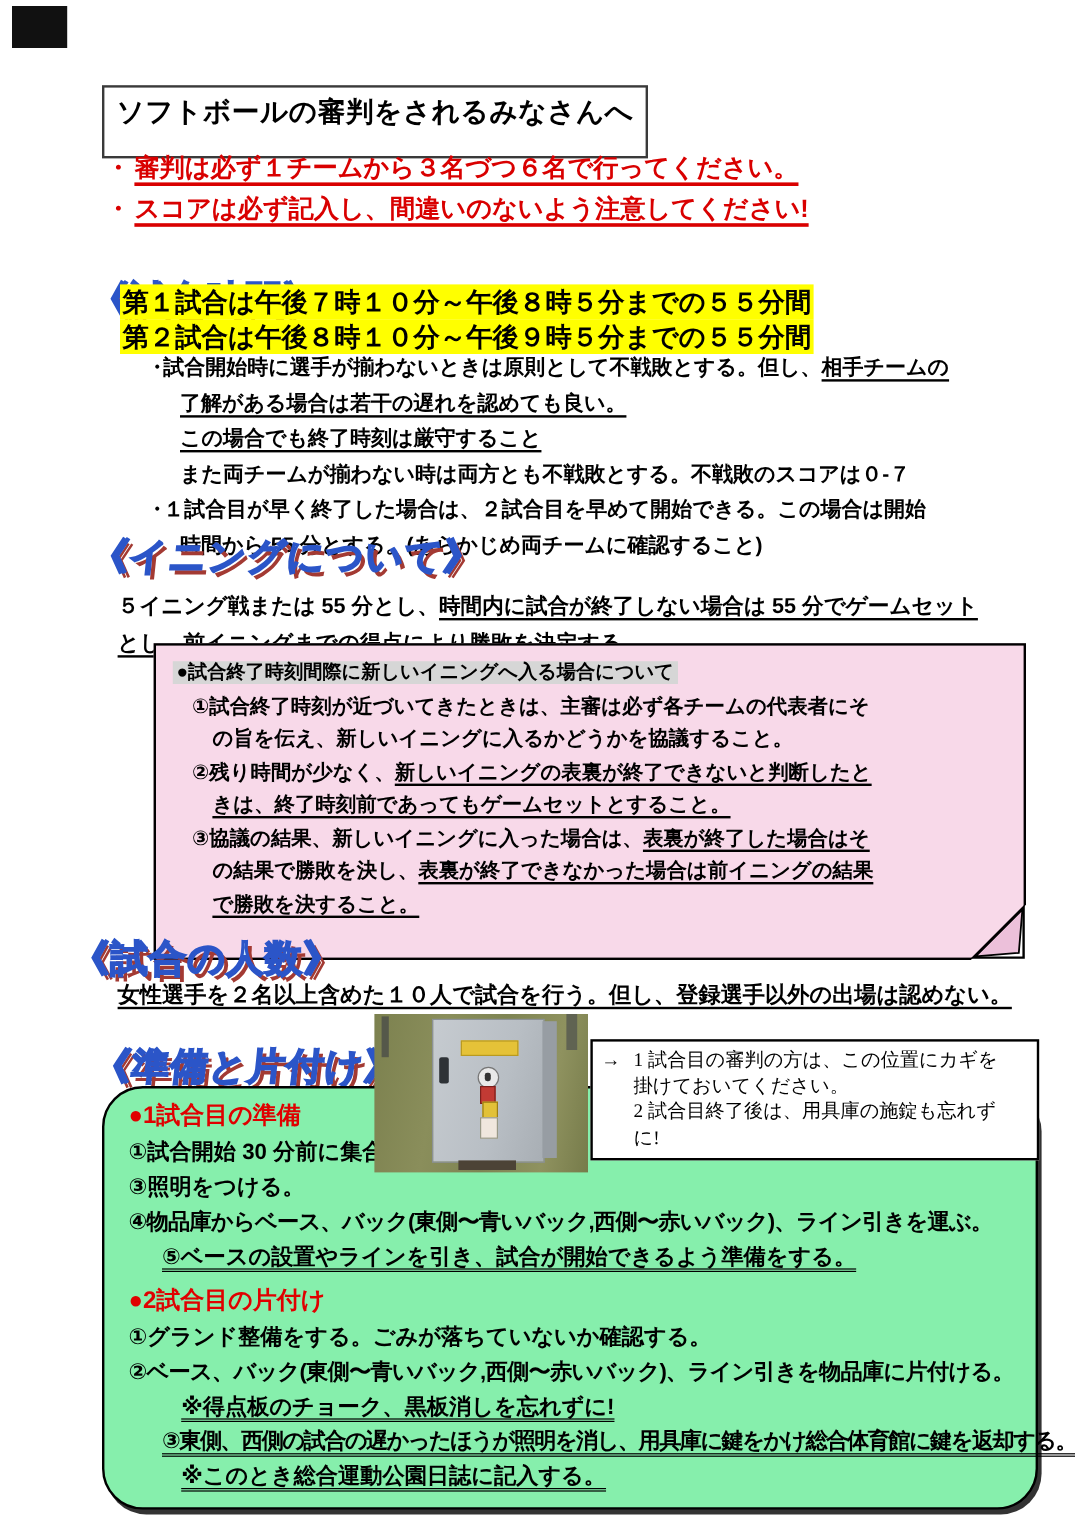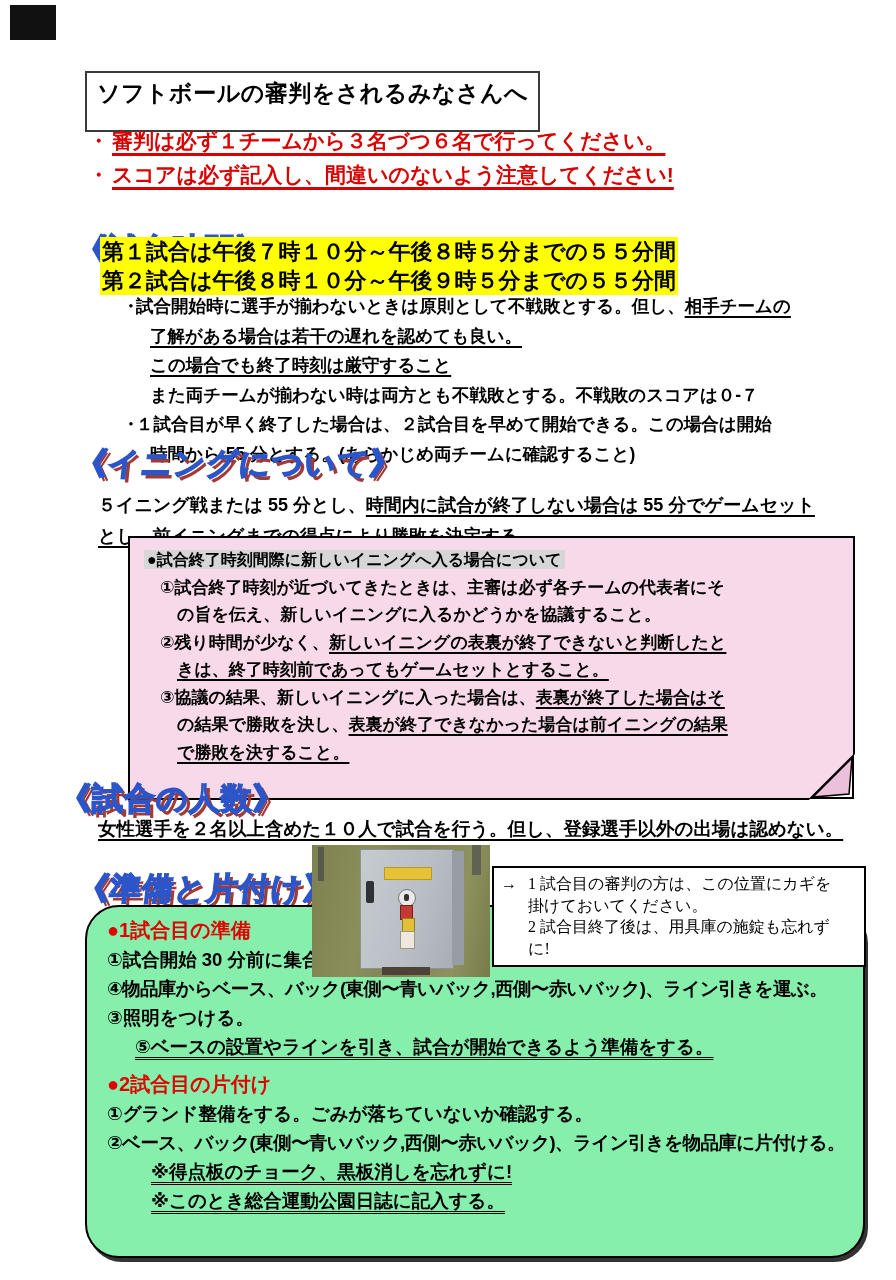--- a/index.html
+++ b/index.html
@@ -166,25 +166,26 @@
     <div>1 試合目の審判の方は、この位置にカギを</div>
     <div>掛けておいてください。</div>
     <div>2 試合目終了後は、用具庫の施錠も忘れず</div>
     <div>に!</div>
   </div>
 
   <div class="yellow-box">
     <div class="inner">
       <div class="list-title">●1試合目の準備</div>
       <div class="yitem">①試合開始 30 分前に集合</div>
+      <div class="yitem">③照明をつける。</div>
       <div class="yitem tight">④物品庫からベース、バック(東側〜青いバック,西側〜赤いバック)、ライン引きを運ぶ。</div>
-      <div class="yitem">③照明をつける。</div>
       <div class="yitem u2" style="display:table;">⑤ベースの設置やラインを引き、試合が開始できるよう準備をする。</div>
       <div class="gap"></div>
       <div class="list-title">●2試合目の片付け</div>
       <div class="yitem">①グランド整備をする。ごみが落ちていないか確認する。</div>
       <div class="yitem tight">②ベース、バック(東側〜青いバック,西側〜赤いバック)、ライン引きを物品庫に片付ける。</div>
       <div class="yitem sub"><span class="u2">※得点板のチョーク、黒板消しを忘れずに!</span></div>
+      <div class="yitem tighter"><span class="u2">③東側、西側の試合の遅かったほうが照明を消し、用具庫に鍵をかけ総合体育館に鍵を返却する。</span></div>
       <div class="yitem sub"><span class="u2">※このとき総合運動公園日誌に記入する。</span></div>
     </div>
   </div>
 
 </div>
 
 </body></html>

